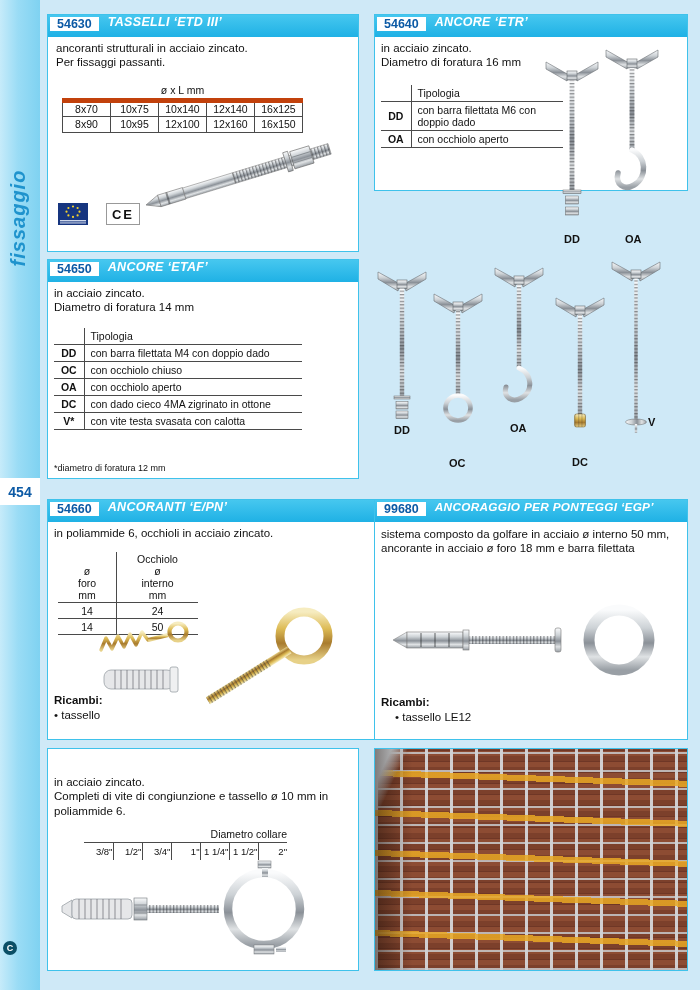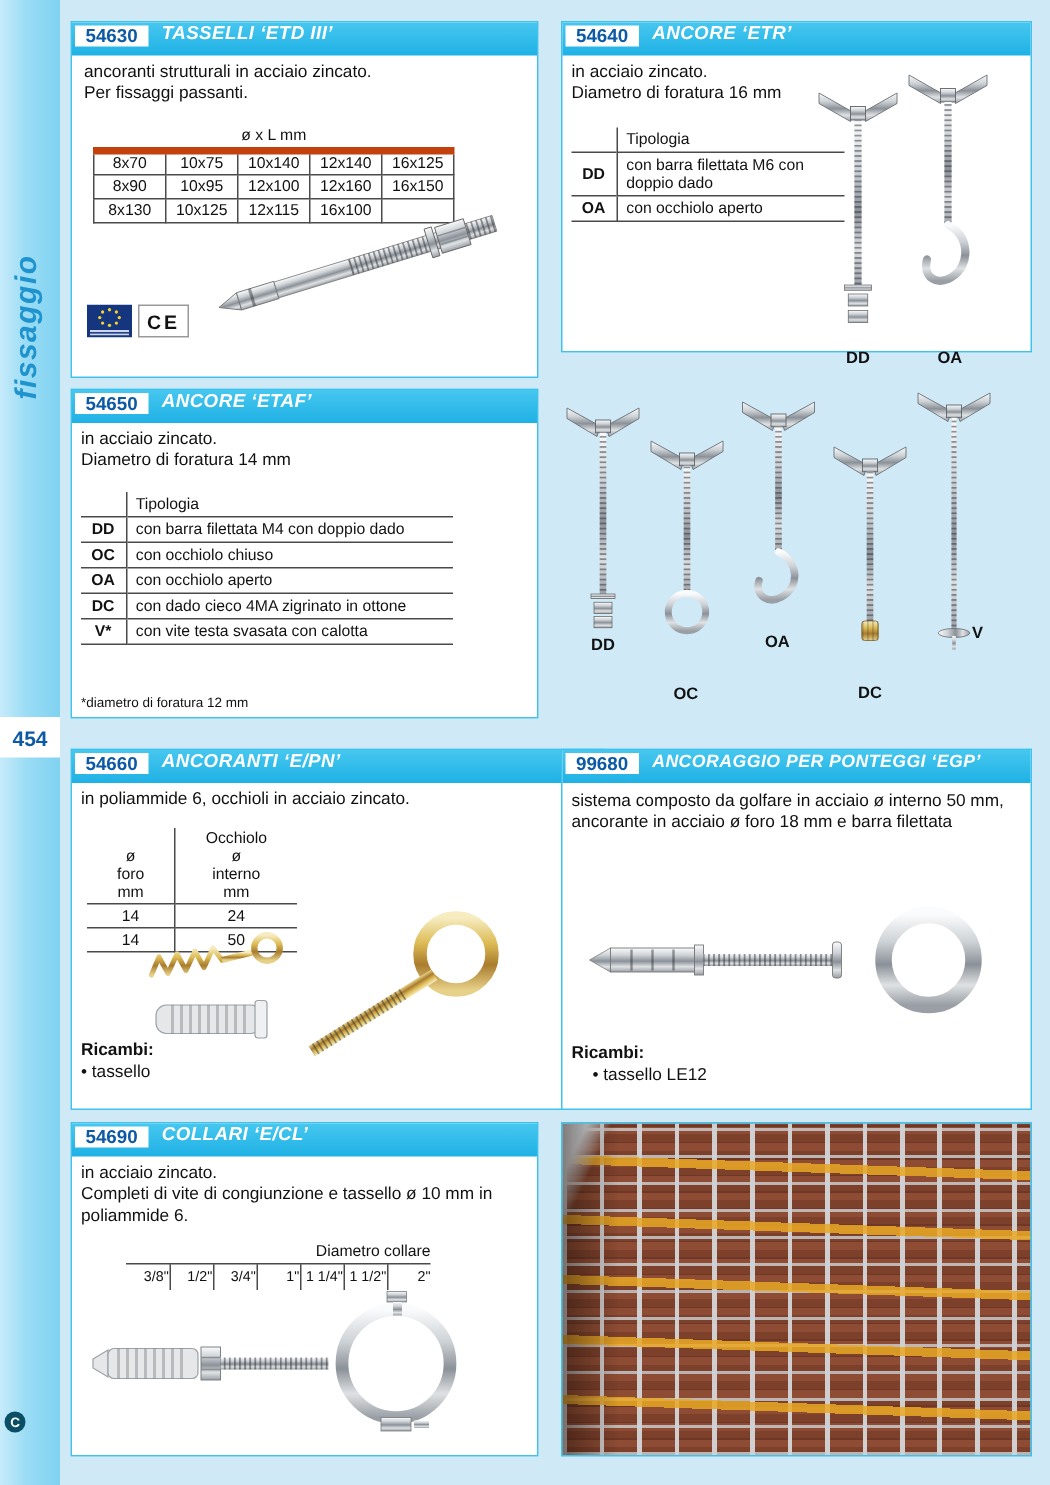--- a/index.html
+++ b/index.html
@@ -49,21 +49,21 @@
   .tblB td:first-child{border-right:1px solid #4a4a4a}
   .tblB .h td{vertical-align:bottom;border-bottom:1px solid #4a4a4a}
   .tblB .r td{border-bottom:1px solid #4a4a4a;height:16px}
 
   .tblC{position:absolute;border-collapse:collapse;font-size:9.5px;color:#111;text-align:right}
   .tblC .hd td{font-size:10.5px;border-bottom:1px solid #4a4a4a;padding:1px 0 2px}
   .tblC .sz td{width:29px;height:17px;border-left:1px solid #4a4a4a}
   .tblC .sz td:first-child{border-left:none}
 
   
-  .logos{position:absolute;display:flex;gap:4px;align-items:center}
+  .logos{position:absolute;display:flex;gap:18px;align-items:center}
   .eta{width:30px;height:22px}
   .ce{width:34px;height:22px;background:#fff;border:1px solid #999;display:flex;align-items:center;
     justify-content:center;font-weight:700;font-size:13px;color:#111;letter-spacing:2px}
 
   
   .photo{position:absolute;left:374px;top:748px;width:314px;height:223px;border:1px solid #3fc2eb;
     background:
       linear-gradient(90deg, rgba(30,15,8,.5), rgba(30,15,8,0) 12%),
       linear-gradient(115deg, #e3eaef 0%, #e3eaef 4%, rgba(227,234,239,0) 8%),
       repeating-linear-gradient(2deg, rgba(233,168,36,0) 0 34px, rgba(233,168,36,.85) 34px 40px),
@@ -139,27 +139,20 @@
           <td>12x140</td>
           <td>16x125</td>
         </tr>
         <tr>
           <td>8x90</td>
           <td>10x95</td>
           <td>12x100</td>
           <td>12x160</td>
           <td>16x150</td>
         </tr>
-        <tr>
-          <td>8x130</td>
-          <td>10x125</td>
-          <td>12x115</td>
-          <td>16x100</td>
-          <td></td>
-        </tr>
       </tbody>
         </table>
       <div class="logos" style="left:10px;top:166px">
         <div class="eta">
           <svg width="30" height="22" viewBox="0 0 30 22">
             <rect width="30" height="22" fill="#16357f"></rect>
             <g fill="#f2d22e">
               <circle cx="15" cy="3.5" r="1.1"></circle>
                 <circle cx="19.6" cy="5" r="1.1"></circle>
               <circle cx="21.5" cy="8.7" r="1.1"></circle>
@@ -185,21 +178,21 @@
           <rect x="92" y="-5.5" width="100" height="11" fill="url(#thrV)"></rect>
           <rect x="146" y="-10" width="5" height="20" fill="url(#met)" stroke="#666" stroke-width="0.6"></rect>
           <rect x="153" y="-9" width="20" height="18" fill="url(#met)" stroke="#666" stroke-width="0.6"></rect>
           <line x1="153" y1="-3" x2="173" y2="-3" stroke="#8a8f94" stroke-width="1"></line>
           <line x1="153" y1="3" x2="173" y2="3" stroke="#8a8f94" stroke-width="1"></line>
         </g>
       </svg>
     </div>
   </div>
 
-  <div class="box" style="left:374px;top:14px;width:314px;height:221px">
+  <div class="box" style="left:374px;top:14px;width:314px;height:177px">
     <div class="hdr">
       <span class="code">54640</span>
       <span class="ttl">ANCORE ‘ETR’</span>
     </div>
     <div class="content">
       <div class="desc" style="left:6px;top:4px">
         <div>in acciaio zincato.</div>
         <div>Diametro di foratura 16 mm</div>
       </div>
       <table class="tip w150" style="left:6px;top:48px">
@@ -415,24 +408,20 @@
         <rect x="82" y="34" width="88" height="8" fill="url(#thrV)"></rect>
         <rect x="168" y="26" width="6" height="24" rx="2" fill="url(#met)" stroke="#777" stroke-width="0.6"></rect>
         <circle cx="232" cy="38" r="30" fill="none" stroke="url(#met)" stroke-width="11"></circle>
       </svg>
       <div class="ric" style="left:6px;top:174px">Ricambi:</div>
       <div class="ricItem" style="left:20px;top:189px">• tassello LE12</div>
     </div>
   </div>
 
   <div class="box" style="left:47px;top:748px;width:312px;height:223px">
-    <div class="hdr">
-      <span class="code">54690</span>
-      <span class="ttl">COLLARI ‘E/CL’</span>
-    </div>
     <div class="content">
       <div class="desc" style="left:6px;top:4px;width:294px">
         <div>in acciaio zincato.</div>
         <div>Completi di vite di congiunzione e tassello ø 10 mm in poliammide 6.</div>
       </div>
       <table class="tblC" style="left:36px;top:56px">
         <tbody>
             <tr class="hd">
               <td colspan="7">Diametro collare</td>
             </tr>

